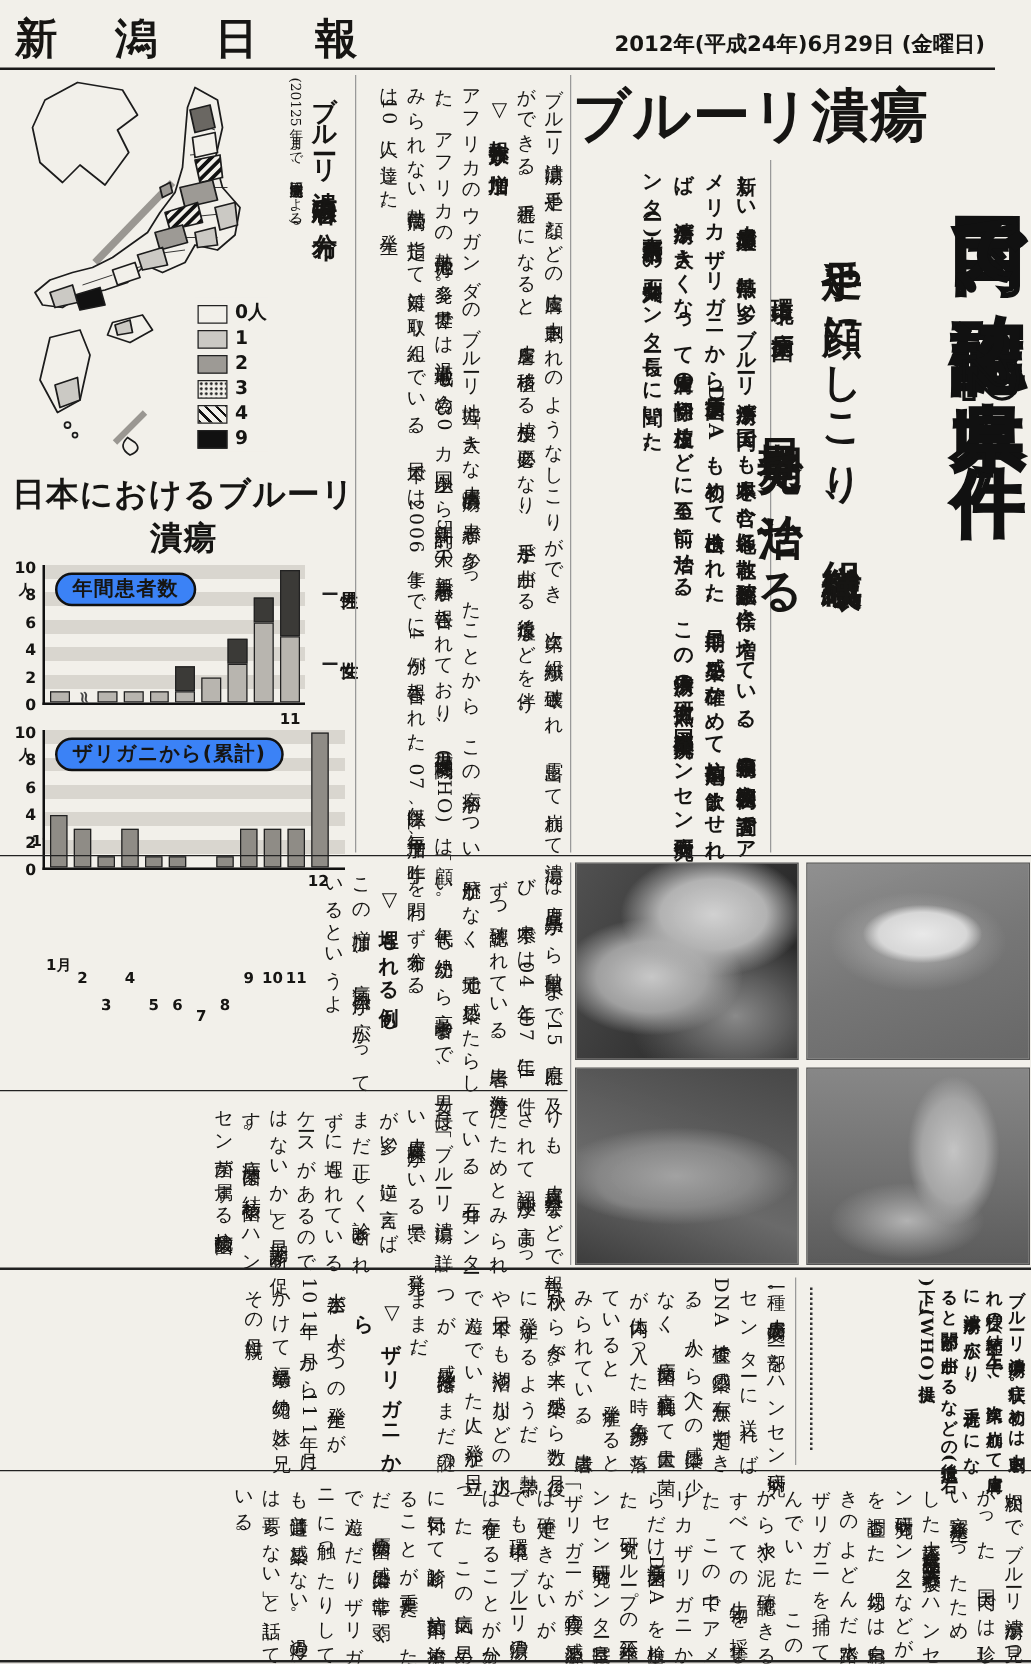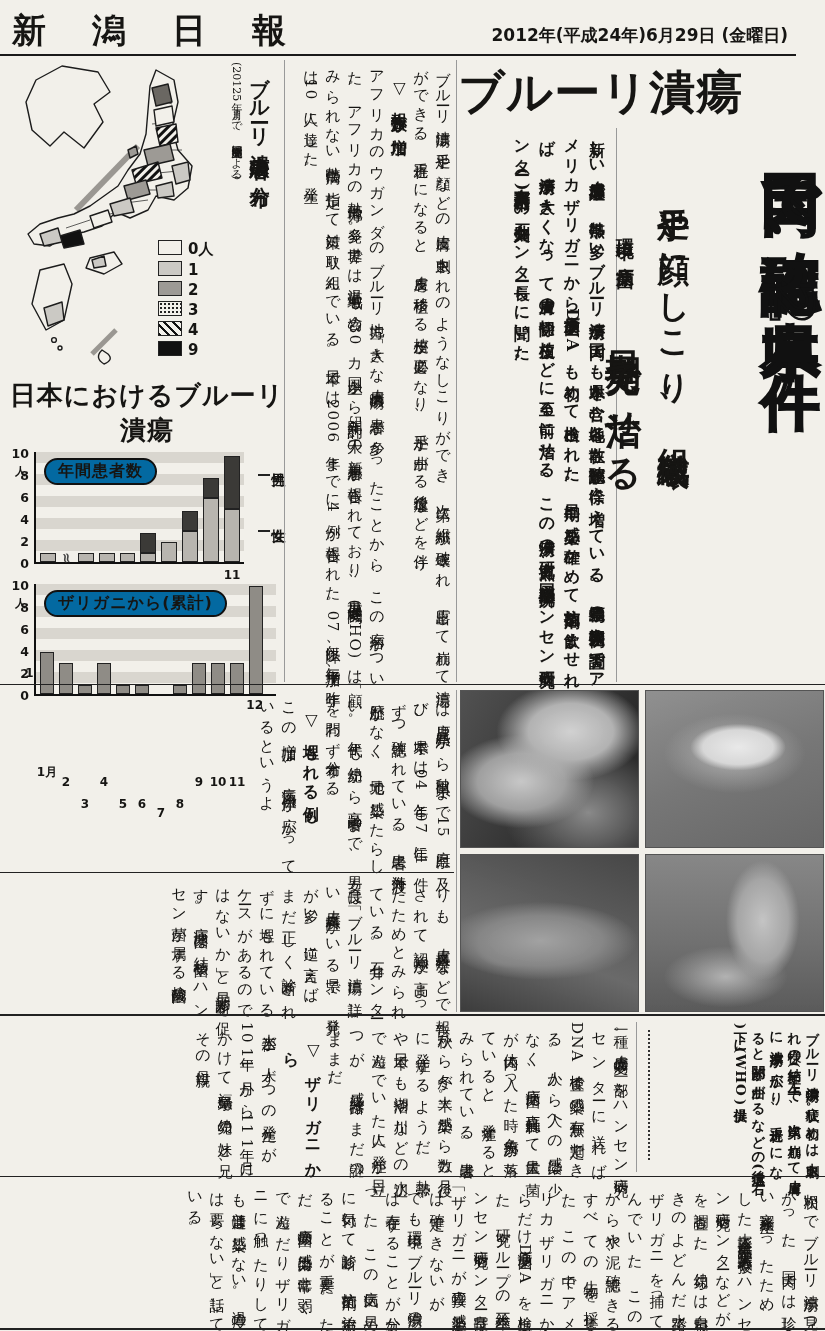--- a/index.html
+++ b/index.html
@@ -14,40 +14,40 @@
   #issue-date{right:8px;top:24px;font-size:17px;font-weight:600;}
   
   .hrule{background:#222;height:1px;}
   .vrule{background:#999;width:1px;}
   
   #map-panel{left:6px;top:58px;width:222px;height:318px;}
   #map-title-block{left:228px;top:62px;height:312px;font-size:0;}
   #map-title{font-size:20px;font-weight:800;letter-spacing:2px;}
   #map-note{font-size:11px;letter-spacing:0;margin-block-start:4px;}
   #map-legend{position:absolute;left:150px;top:180px;display:flex;flex-direction:column;gap:2px;background:rgba(242,240,234,.85);padding:2px;}
-  .leg-row{display:flex;align-items:flex-start;gap:6px;}
+  .leg-row{display:flex;align-items:flex-end;gap:6px;}
   .leg-swatch{width:24px;height:15px;border:1.5px solid #222;box-sizing:border-box;}
   .leg-label{font-size:15px;font-weight:700;font-family:"DejaVu Sans","Liberation Sans",sans-serif;}
   .pat-dots{background-image:radial-gradient(#222 1px,transparent 1.2px);background-size:4px 4px;}
   .pat-hatch{background-image:repeating-linear-gradient(45deg,#111 0 2px,transparent 2px 6px);}
   
   #charts{left:8px;top:378px;width:278px;height:306px;}
   #charts-title{font-size:26px;font-weight:900;letter-spacing:1px;text-align:center;}
   #charts-subtitle{font-size:13px;text-align:center;margin-top:-2px;}
   .chart{position:relative;margin-top:4px;height:128px;}
   .yaxis{position:absolute;left:0;top:0;width:24px;height:112px;}
   .ytick{position:absolute;right:3px;font-size:12.5px;font-weight:800;font-family:"DejaVu Sans","Liberation Sans",sans-serif;line-height:1;}
   .yunit{position:absolute;right:6px;top:12px;font-size:11px;font-weight:800;font-family:"DejaVu Sans","Liberation Sans",sans-serif;}
   .plot{position:absolute;left:26px;top:0;height:110px;border-left:2px solid #111;border-bottom:2px solid #111;
         background:repeating-linear-gradient(to top,#f2f0ea 0 11px,#d9d6cf 11px 22px);
         display:flex;align-items:flex-end;gap:5px;padding:0 4px;box-sizing:content-box;}
   .barcol{display:flex;flex-direction:column;justify-content:flex-end;align-items:center;position:relative;}
   .seg{width:100%;box-sizing:border-box;border:1.2px solid #222;}
   .xlab{position:absolute;top:112px;font-size:12px;font-weight:800;font-family:"DejaVu Sans","Liberation Sans",sans-serif;white-space:nowrap;}
-  .pill{position:absolute;border:2.5px solid #111;border-radius:16px;background:#0369a1;
+  .pill{position:absolute;border:2.5px solid #111;border-radius:16px;background:#3b82f6;
         font-size:16px;font-weight:900;font-family:"DejaVu Sans","Liberation Sans",sans-serif;
         padding:1px 12px;letter-spacing:1px;white-space:nowrap;}
   .serieslab{position:absolute;font-size:14px;font-weight:800;font-family:"DejaVu Sans","Liberation Sans",sans-serif;
              writing-mode:vertical-rl;line-height:1;}
   .leadline{position:absolute;height:2px;background:#222;}
   .axis-break{position:absolute;font-size:14px;font-weight:900;transform:rotate(80deg);color:#444;}
   
   #kicker-row{left:458px;top:60px;width:360px;height:64px;display:flex;align-items:flex-end;gap:14px;white-space:nowrap;}
   #kicker{font-size:27px;font-weight:800;font-family:"DejaVu Sans","Liberation Sans",sans-serif;padding-bottom:6px;}
   #kicker-title{font-size:46px;font-weight:900;font-family:"DejaVu Sans","Liberation Sans",sans-serif;letter-spacing:1px;}

